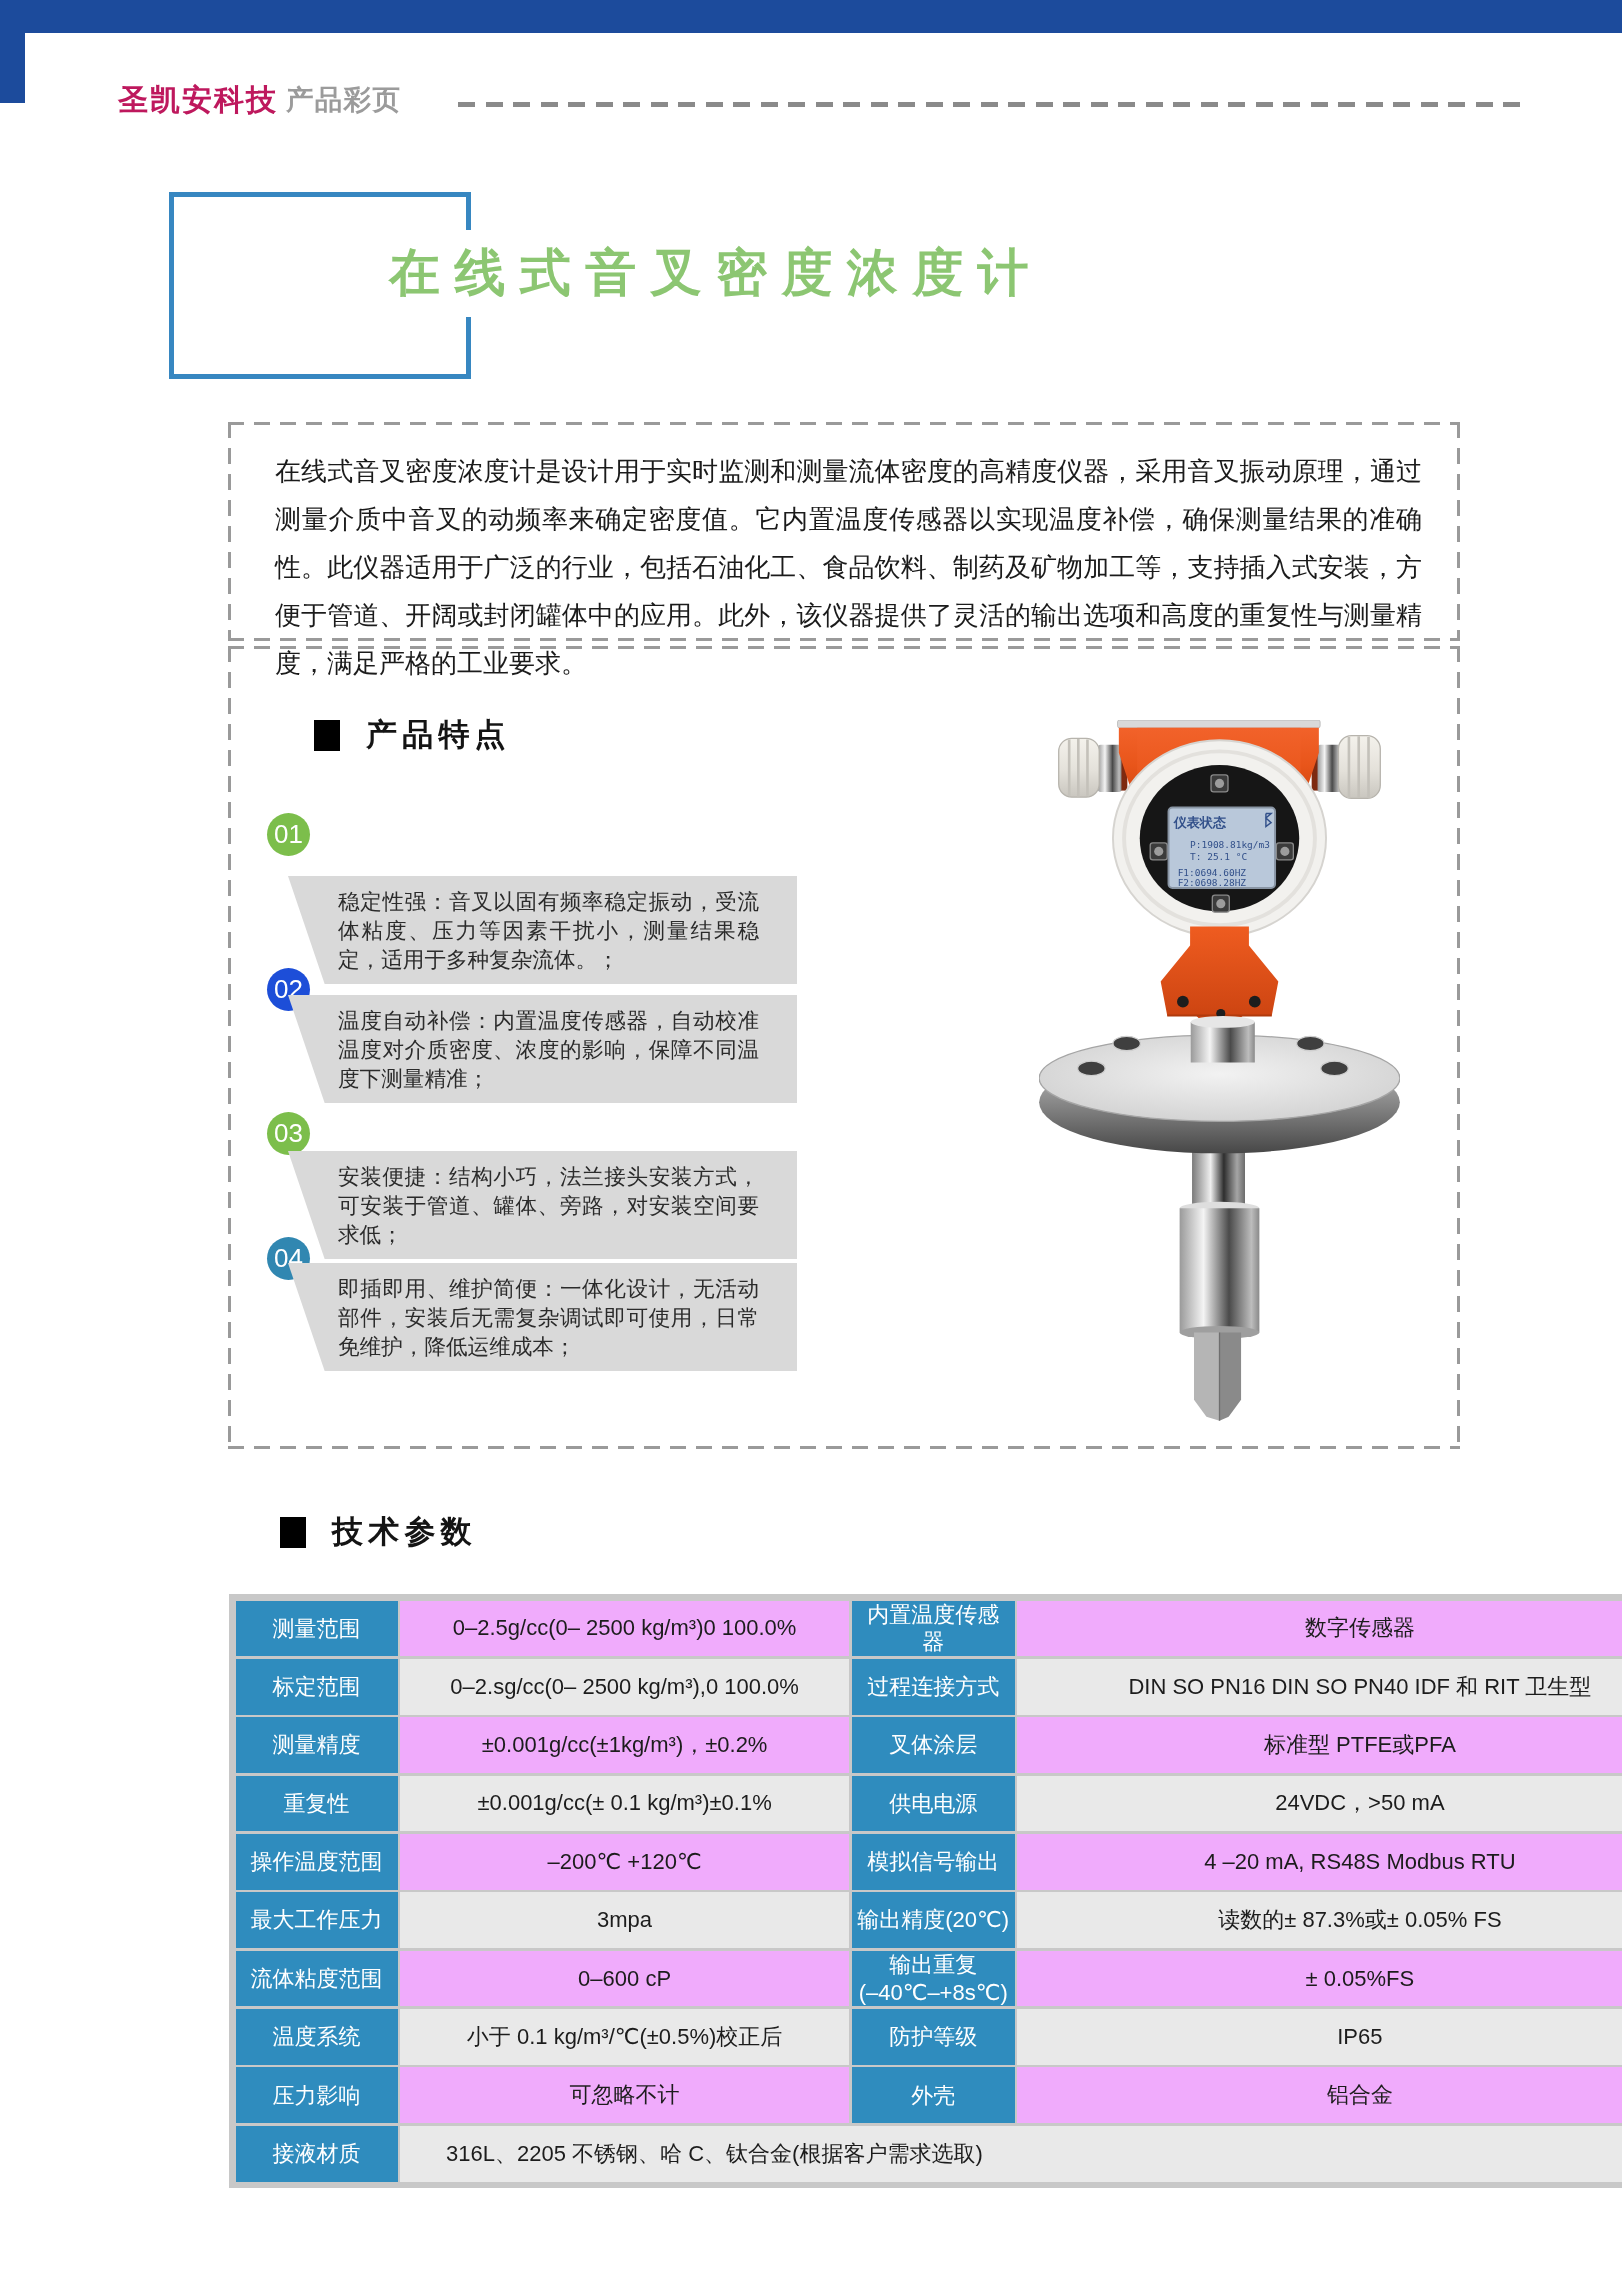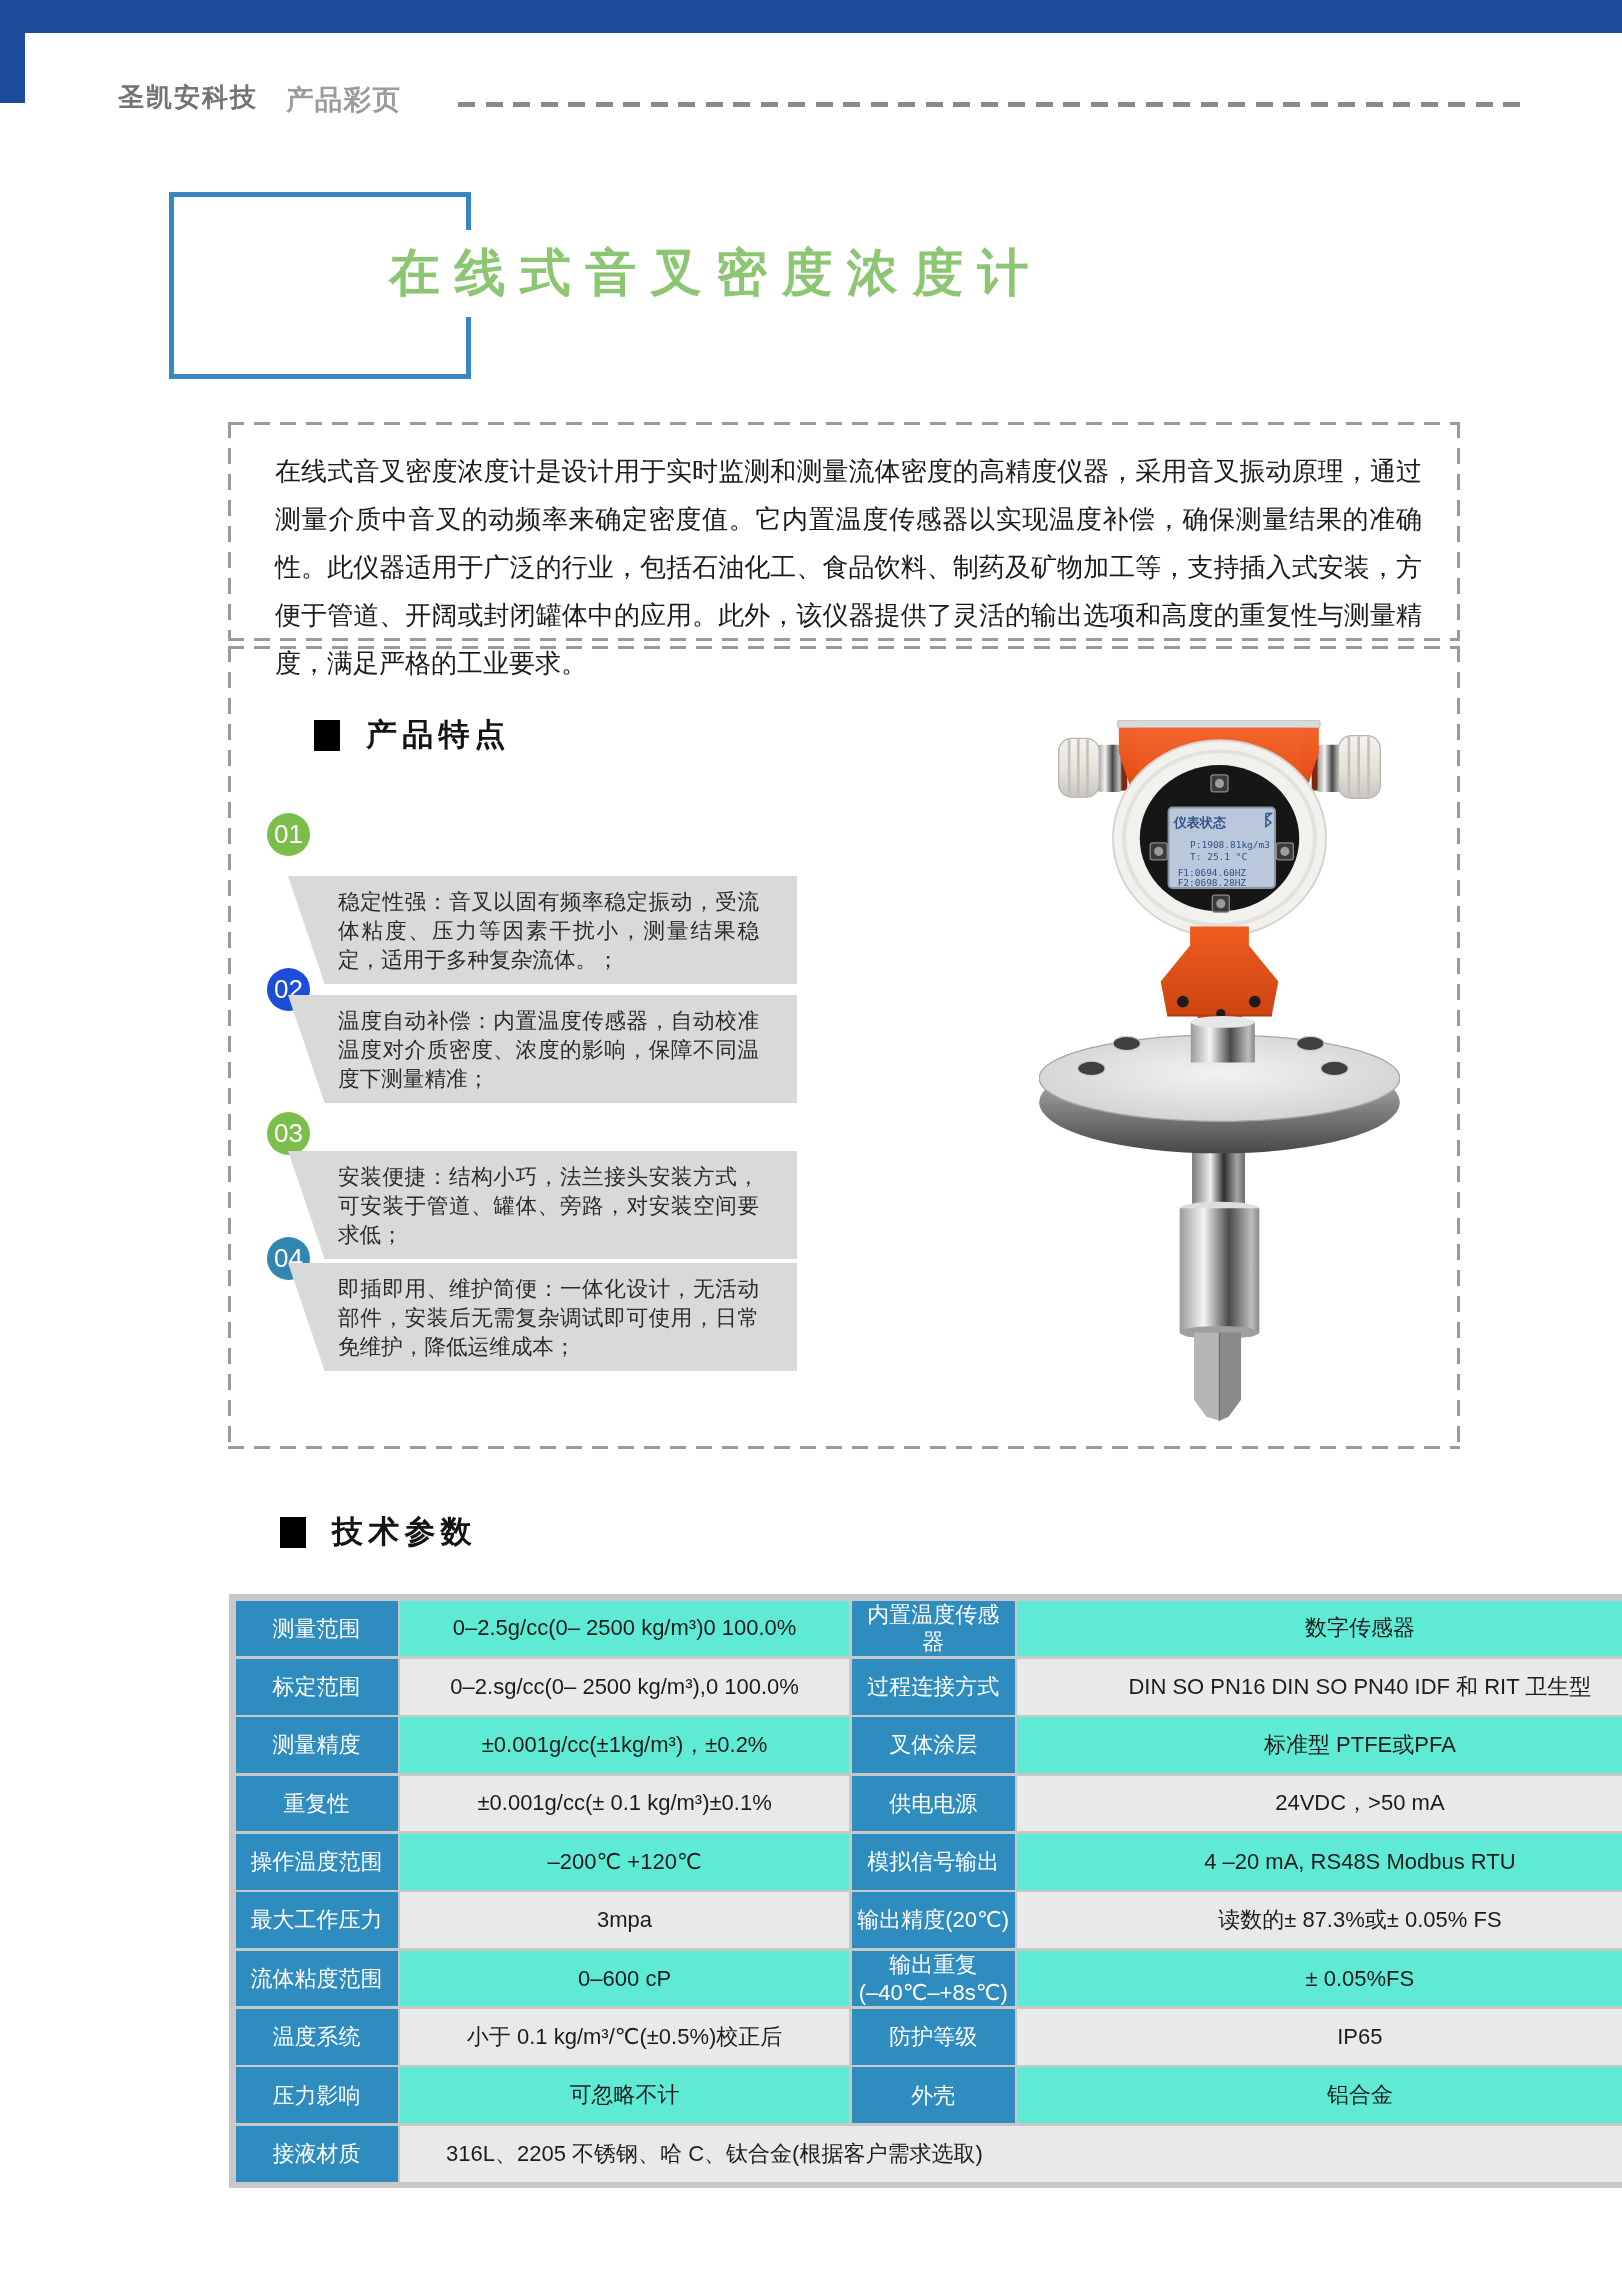--- a/index.html
+++ b/index.html
@@ -3,21 +3,21 @@
 <meta charset="utf-8">
 <style>
   html,body{margin:0;padding:0;background:#fff;}
   body{font-family:"Liberation Sans","DejaVu Sans",sans-serif;}
   .page{position:relative;width:1623px;height:2295px;background:#fff;overflow:hidden;}
   .abs{position:absolute;}
 
   
   .top-band{left:0;top:0;width:1623px;height:33px;background:#1c4b9c;}
   .top-left-block{left:0;top:0;width:25px;height:103px;background:#1c4b9c;}
-  .brand{left:118px;top:80px;font-size:26px;font-weight:bold;color:#737373;letter-spacing:2px;}
+  .brand{left:118px;top:80px;font-size:30px;font-weight:bold;color:#be185d;letter-spacing:2px;}
   .subtitle{left:286px;top:82px;font-size:27.5px;font-weight:bold;color:#9b9b9b;letter-spacing:1.3px;}
   .header-dashes{left:458px;top:102px;width:1067px;height:5.2px;
     background:repeating-linear-gradient(90deg,#8a8a8a 0 17px,transparent 17px 27.5px);}
 
   
   .title-frame{left:169px;top:192px;width:292px;height:177px;border:5.9px solid #3787c1;background:transparent;}
   .title-white{left:356px;top:230px;background:#fff;padding:9.2px 33px 9.2px 33px;}
   .main-title{font-size:51px;font-weight:bold;color:#8cc672;letter-spacing:14.4px;white-space:nowrap;}
 
   
@@ -50,21 +50,21 @@
     padding:10.5px 38px 10.5px 50px;box-sizing:border-box;
     font-size:21.6px;line-height:29px;color:#2b2b2b;text-align:justify;}
 
   
   .spec-table{left:229px;top:1594px;width:1480px;height:594px;background:#c8c8c8;
     padding:6.5px;box-sizing:border-box;}
   .spec-grid{display:grid;width:100%;height:100%;gap:2.6px;background:#c8c8c8;
     grid-template-columns:162px 449px 163px 1fr;grid-auto-rows:1fr;}
   .c-lbl{background:#2f8cbe;color:#fff;font-size:22px;display:flex;align-items:center;
     justify-content:center;text-align:center;white-space:pre-line;line-height:1.25;padding:0 5.2px;}
-  .c-val{background:#5eead4;color:#1c1c1c;font-size:22px;display:flex;align-items:center;
+  .c-val{background:#f0abfc;color:#1c1c1c;font-size:22px;display:flex;align-items:center;
     justify-content:center;text-align:center;padding:0 11.8px;}
   .c-val.alt{background:#e9e9e9;}
   .c-val.full{grid-column:2/5;justify-content:flex-start;padding-left:46px;}
 
   .device{left:1039px;top:720px;width:361px;height:702px;}
   .lcd-txt{fill:#32508a;font-family:"DejaVu Sans Mono","Liberation Mono",monospace;}
 </style>
 </head>
 <body>
 

